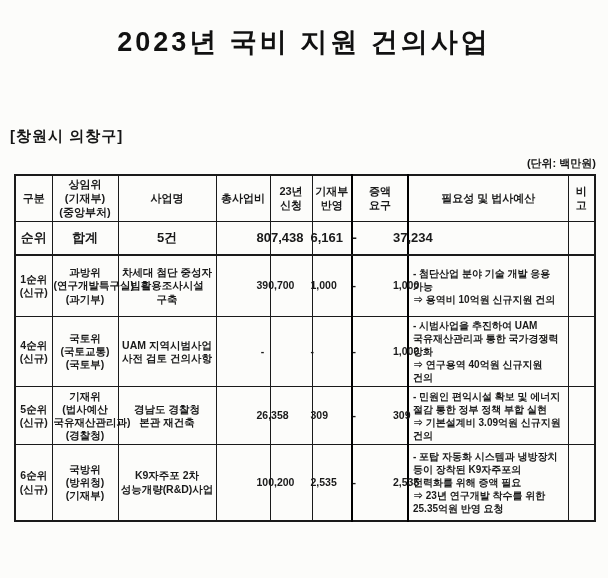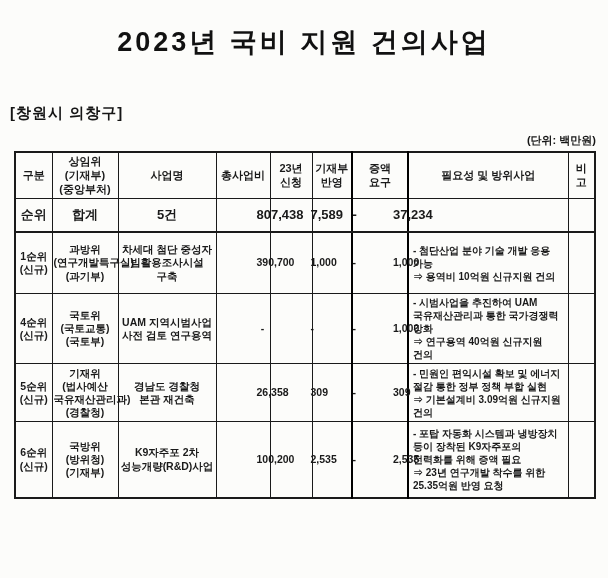--- a/index.html
+++ b/index.html
@@ -15,21 +15,21 @@
     text-align:center;
     font-size:27px;
     font-weight:bold;
     letter-spacing:3px;
     margin:24px 0 12px 0;
     color:#111;
   }
   .section-heading {
     font-size:15px;
     font-weight:bold;
-    margin:44px 0 0 10px;
+    margin:67px 0 0 10px;
     letter-spacing:1px;
   }
   .unit-note {
     text-align:right;
     font-size:11px;
     font-weight:bold;
     margin:10px 12px 3px 0;
   }
   table.budget {
     border-collapse:collapse;
@@ -96,31 +96,31 @@
 (기재부)
 (중앙부처)</td>
       <td>사업명</td>
       <td>총사업비</td>
       <td>23년
 신청</td>
       <td>기재부
 반영</td>
       <td class="increase-col">증액
 요구</td>
-      <td>필요성 및 방위사업</td>
+      <td>필요성 및 법사예산</td>
       <td>비
 고</td>
     </tr>
 
     <tr class="total-row">
       <td>순위</td>
       <td>합계</td>
       <td>5건</td>
       <td class="num-cell">807,438</td>
-      <td class="num-cell">7,589</td>
+      <td class="num-cell">6,161</td>
       <td class="num-cell">-</td>
       <td class="num-cell increase-col">37,234</td>
       <td class="necessity-cell"></td>
       <td></td>
     </tr>
 
     <tr class="r1">
       <td>1순위
 (신규)</td>
       <td>과방위
@@ -137,21 +137,21 @@
     </tr>
 
 
     <tr class="r3">
       <td>4순위
 (신규)</td>
       <td>국토위
 (국토교통)
 (국토부)</td>
       <td>UAM 지역시범사업
-사전 검토 연구용역</td>
+사전 검토 건의사항</td>
       <td class="num-cell">-</td>
       <td class="num-cell">-</td>
       <td class="num-cell">-</td>
       <td class="num-cell increase-col">1,000</td>
       <td class="necessity-cell">- 시범사업을 추진하여 UAM 국유재산관리과 통한 국가경쟁력 강화
 ⇒ 연구용역 40억원 신규지원 건의</td>
       <td></td>
     </tr>
 
     <tr class="r4">

